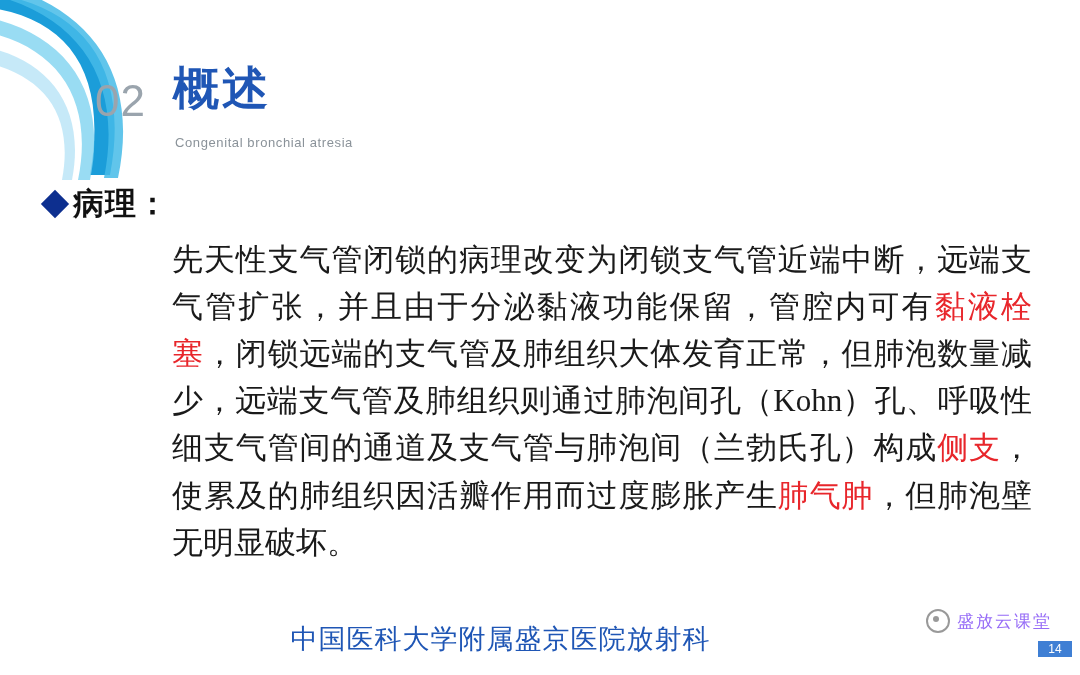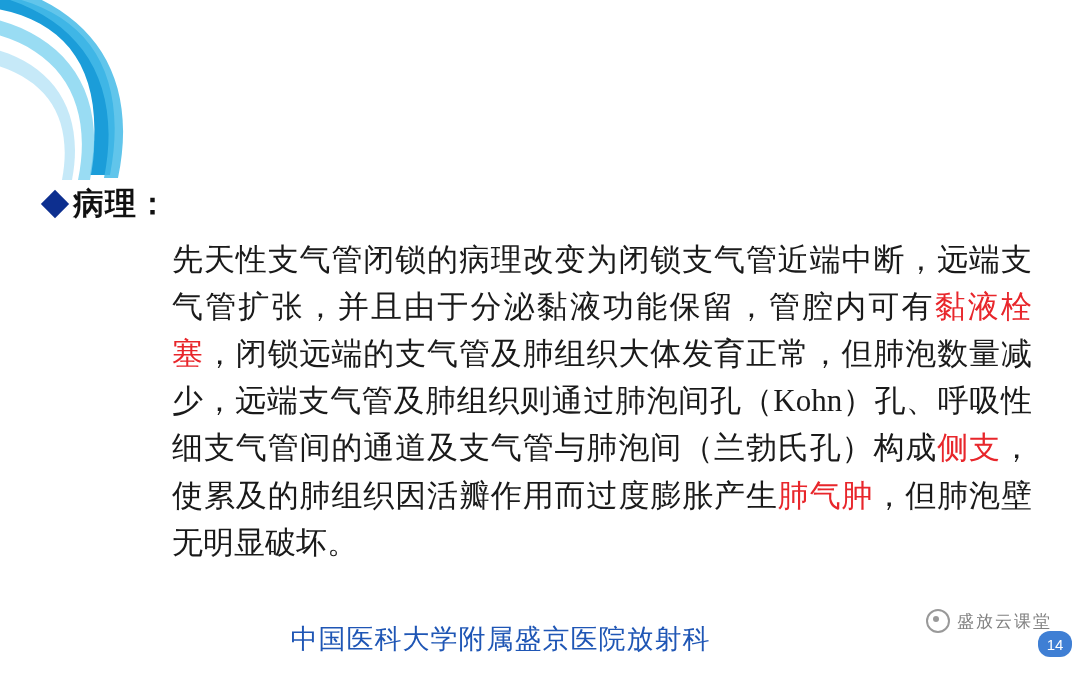--- a/index.html
+++ b/index.html
@@ -124,29 +124,28 @@
     font-size: 27px;
     color: #1f56b5;
     font-family: "DejaVu Sans", sans-serif;
     letter-spacing: 1px;
   }
   .page-number-box {
     position: absolute;
     right: 8px;
     bottom: 18px;
     width: 34px;
-    height: 26px;
+    height: 16px;
     background: #3f7fd4;
     color: #ffffff;
-    font-size: 15px;
+    font-size: 12px;
     display: flex;
     align-items: center;
     justify-content: center;
     font-family: "Liberation Sans", sans-serif;
-    border-radius: 12px;
   }
 
   
   .watermark {
     position: absolute;
     right: 28px;
     bottom: 42px;
     display: flex;
     align-items: center;
     opacity: 0.9;
@@ -165,37 +164,42 @@
     position: absolute;
     left: 5px;
     top: 5px;
     width: 6px;
     height: 6px;
     background: #8f8f8f;
     border-radius: 50%;
   }
   .wm-text {
     font-size: 17px;
-    color: #737373;
+    color: #8b5cf6;
     letter-spacing: 2px;
     font-family: Liberation Sans, sans-serif;
   }
 </style>
 </head>
 <body>
 
 <div class="slide">
 
   <svg class="swoosh" viewBox="0 0 200 190">
     <path d="M10 5 C 95 20, 140 80, 120 185 L 100 185 C 118 85, 80 30, 2 18 Z" fill="#1b9dd9"></path>
     <path d="M28 0 C 108 28, 148 92, 128 188 L 114 188 C 132 98, 96 36, 20 10 Z" fill="#45bbe8" opacity="0.85"></path>
     <path d="M0 28 C 78 46, 118 104, 100 190 L 88 190 C 104 112, 70 58, -4 42 Z" fill="#7fd3f0" opacity="0.8"></path>
     <path d="M0 58 C 60 72, 96 118, 82 190 L 72 190 C 84 126, 56 86, -6 72 Z" fill="#bce5f7" opacity="0.85"></path>
   </svg>
 
+  <div class="header">
+    <div class="header-number">02</div>
+    <div class="header-title">概述</div>
+    <div class="header-subtitle">Congenital bronchial atresia</div>
+  </div>
 
   <div class="bullet-row">
     <span class="bullet-diamond"></span>
     <span class="bullet-label">病理：</span>
   </div>
 
   <div class="paragraph"><span>先天性支气管闭锁的病理改变为闭锁支气管近端中断，远端支气管扩张，并且由于分泌黏液功能保留，管腔内可有</span><span class="hl">黏液栓塞</span><span>，闭锁远端的支气管及肺组织大体发育正常，但肺泡数量减少，远端支气管及肺组织则通过肺泡间孔（Kohn）孔、呼吸性细支气管间的通道及支气管与肺泡间（兰勃氏孔）构成</span><span class="hl">侧支</span><span>，使累及的肺组织因活瓣作用而过度膨胀产生</span><span class="hl">肺气肿</span><span>，但肺泡壁无明显破坏。</span></div>
 
   <div class="watermark">
     <span class="wm-logo"></span>

